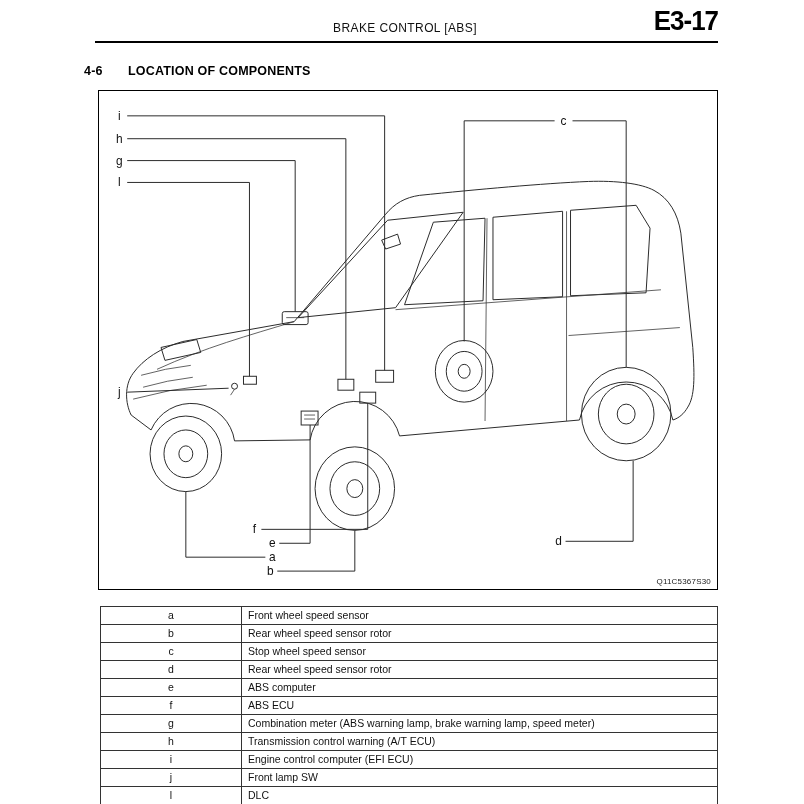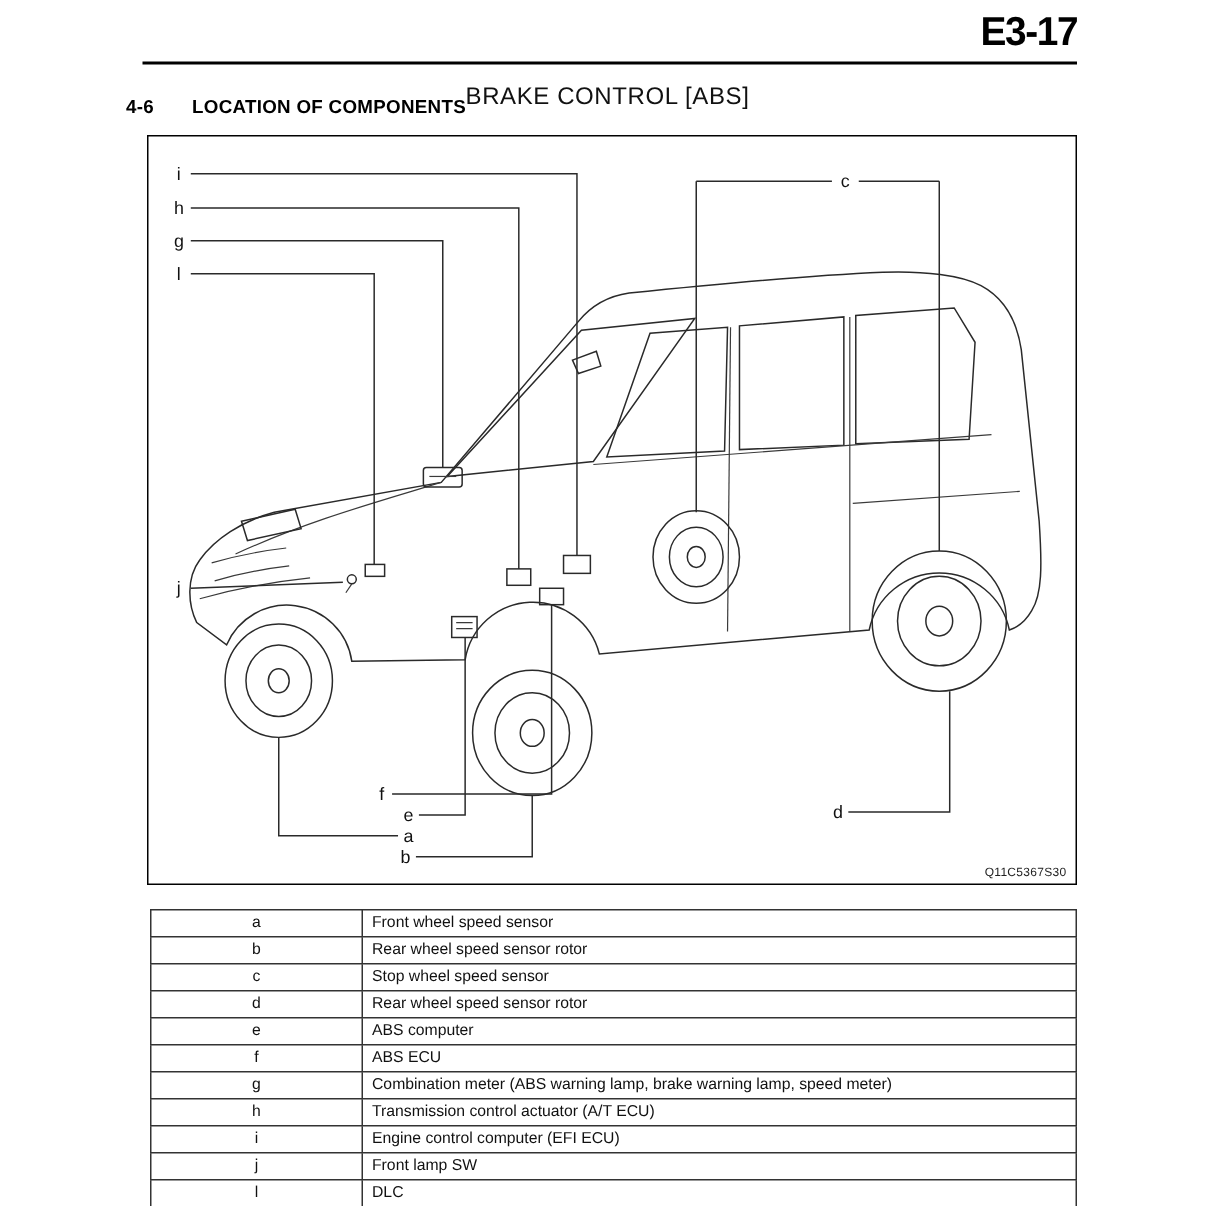--- a/index.html
+++ b/index.html
@@ -4,21 +4,21 @@
 <style>
   html,body{margin:0;padding:0;background:#fff;}
   .page{
     position:relative;width:804px;height:804px;background:#fff;
     font-family:"Liberation Sans",sans-serif;color:#111;overflow:hidden;
   }
   
   .doc-header{position:absolute;top:0;left:95px;width:623px;height:44px;}
   .doc-title{
     position:absolute;top:21px;left:60px;width:500px;text-align:center;
-    font-size:16px;letter-spacing:.4px;color:#111;margin-top:35px;
+    font-size:12px;letter-spacing:.4px;color:#111;
   }
   .page-code{
     position:absolute;top:6px;right:0;font-size:27px;font-weight:bold;
     letter-spacing:-1px;transform:scaleX(.96);transform-origin:right;color:#000;
   }
   .header-rule{position:absolute;top:41px;left:0;width:623px;height:2px;background:#000;}
   
   .section-heading{
     position:absolute;top:64px;left:84px;font-size:12.5px;font-weight:bold;
     letter-spacing:.2px;color:#000;
@@ -191,21 +191,21 @@
       <tr>
         <td class="key">f</td>
         <td class="desc">ABS ECU</td>
       </tr>
       <tr>
         <td class="key">g</td>
         <td class="desc">Combination meter (ABS warning lamp, brake warning lamp, speed meter)</td>
       </tr>
       <tr>
         <td class="key">h</td>
-        <td class="desc">Transmission control actuator (A/T ECU)</td>
+        <td class="desc">Transmission control warning (A/T ECU)</td>
       </tr>
       <tr>
         <td class="key">i</td>
         <td class="desc">Engine control computer (EFI ECU)</td>
       </tr>
       <tr>
         <td class="key">j</td>
         <td class="desc">Front lamp SW</td>
       </tr>
       <tr>

